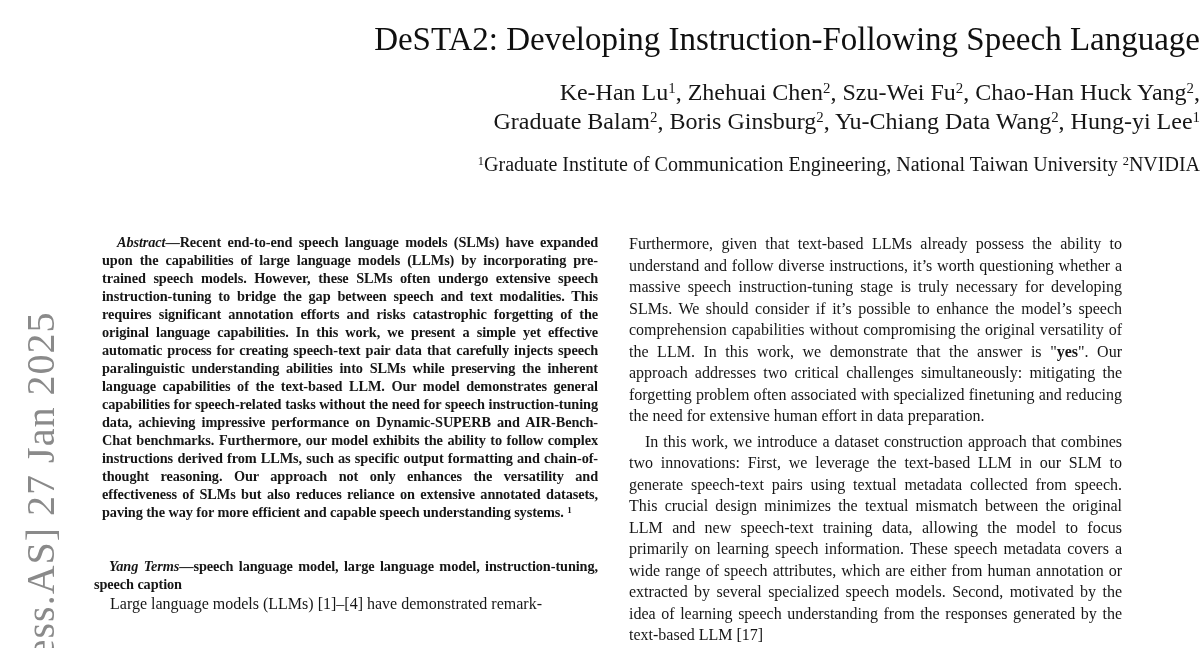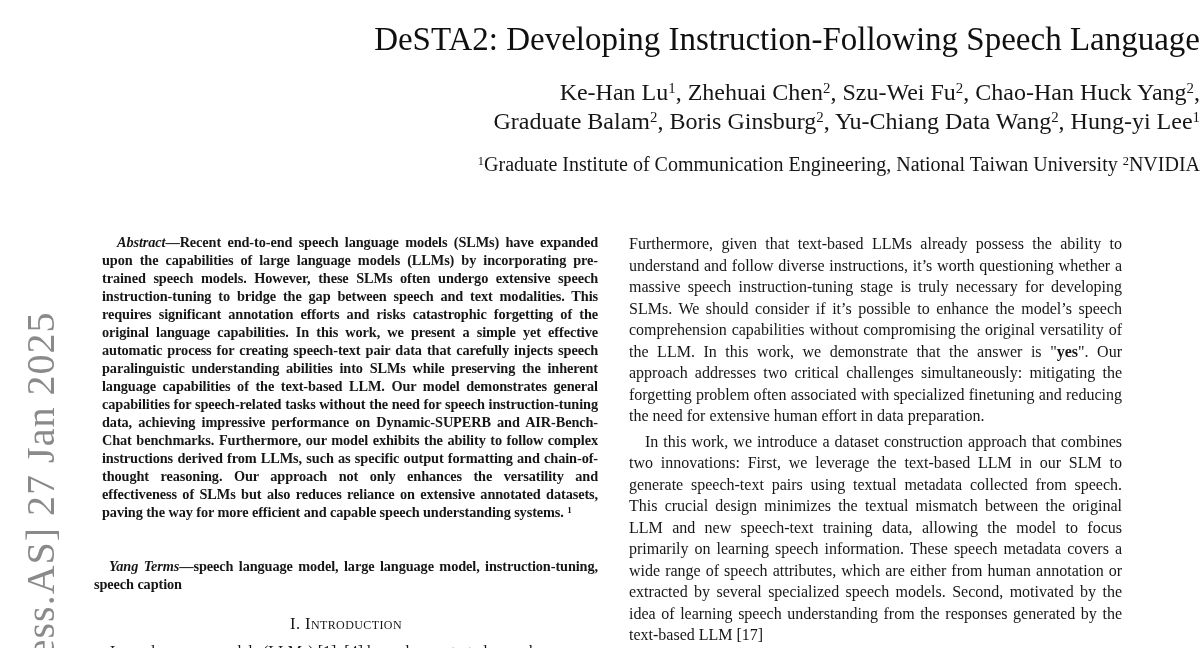--- a/index.html
+++ b/index.html
@@ -82,20 +82,19 @@
   <div class="authors">
     <div><span>Ke-Han Lu</span><sup>1</sup><span>, Zhehuai Chen</span><sup>2</sup><span>, Szu-Wei Fu</span><sup>2</sup><span>, Chao-Han Huck Yang</span><sup>2</sup><span>,</span></div>
     <div><span>Graduate Balam</span><sup>2</sup><span>, Boris Ginsburg</span><sup>2</sup><span>, Yu-Chiang Data Wang</span><sup>2</sup><span>, Hung-yi Lee</span><sup>1</sup></div>
   </div>
   <div class="affiliation"><sup>1</sup><span>Graduate Institute of Communication Engineering, National Taiwan University </span><sup>2</sup><span>NVIDIA</span></div>
 </div>
 
 <div class="col col-left">
   <p class="abstract-para"><span class="seg-lead">Abstract</span><span>—Recent end-to-end speech language models (SLMs) have expanded upon the capabilities of large language models (LLMs) by incorporating pre-trained speech models. However, these SLMs often undergo extensive speech instruction-tuning to bridge the gap between speech and text modalities. This requires significant annotation efforts and risks catastrophic forgetting of the original language capabilities. In this work, we present a simple yet effective automatic process for creating speech-text pair data that carefully injects speech paralinguistic understanding abilities into SLMs while preserving the inherent language capabilities of the text-based LLM. Our model demonstrates general capabilities for speech-related tasks without the need for speech instruction-tuning data, achieving impressive performance on Dynamic-SUPERB and AIR-Bench-Chat benchmarks. Furthermore, our model exhibits the ability to follow complex instructions derived from LLMs, such as specific output formatting and chain-of-thought reasoning. Our approach not only enhances the versatility and effectiveness of SLMs but also reduces reliance on extensive annotated datasets, paving the way for more efficient and capable speech understanding systems. </span><sup>1</sup></p>
   <p class="index-terms-para"><span class="seg-lead">Yang Terms</span><span>—speech language model, large language model, instruction-tuning, speech caption</span></p>
-  <h2 class="section-heading">I. Introduction</h2>
   <p class="body-para indented">Large language models (LLMs) [1]–[4] have demonstrated remark-</p>
 </div>
 
 <div class="col col-right">
   <p class="body-para"><span>Furthermore, given that text-based LLMs already possess the ability to understand and follow diverse instructions, it’s worth questioning whether a massive speech instruction-tuning stage is truly necessary for developing SLMs. We should consider if it’s possible to enhance the model’s speech comprehension capabilities without compromising the original versatility of the LLM. In this work, we demonstrate that the answer is "</span><span class="seg-b">yes</span><span>". Our approach addresses two critical challenges simultaneously: mitigating the forgetting problem often associated with specialized finetuning and reducing the need for extensive human effort in data preparation.</span></p>
   <p class="body-para indented para-gap"><span>In this work, we introduce a dataset construction approach that combines two innovations: First, we leverage the text-based LLM in our SLM to generate speech-text pairs using textual metadata collected from speech. This crucial design minimizes the textual mismatch between the original LLM and new speech-text training data, allowing the model to focus primarily on learning speech information. These speech metadata covers a wide range of speech attributes, which are either from human annotation or extracted by several specialized speech models. Second, motivated by the idea of learning speech understanding from the responses generated by the text-based LLM [17]</span></p>
 </div>
 
 </body></html>

